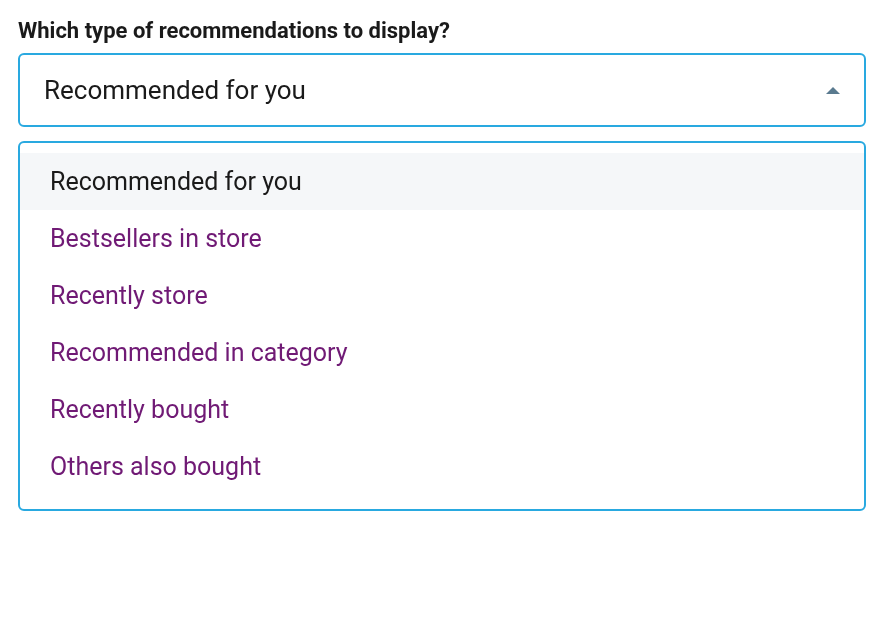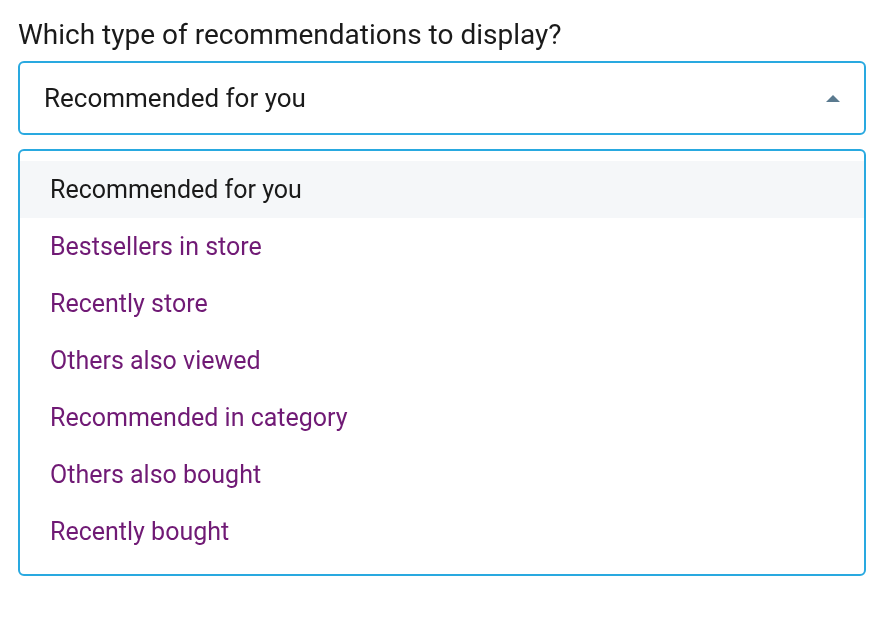--- a/index.html
+++ b/index.html
@@ -7,24 +7,24 @@
       margin: 0;
       padding: 0;
     }
     body {
       font-family: -apple-system, BlinkMacSystemFont, "Segoe UI", Roboto, "Helvetica Neue", Arial, sans-serif;
       background: #fff;
       padding: 18px;
       width: 884px;
     }
     .field-label {
-      font-size: 28px;
+      font-size: 22px;
       color: #1a1a1a;
       margin-bottom: 10px;
-      font-weight: 400;
+      font-weight: 700;
     }
     .select-control {
       width: 100%;
       border: 2px solid #29a9e0;
       border-radius: 6px;
       background: #fff;
       padding: 20px 24px;
       display: flex;
       align-items: center;
       justify-content: space-between;
@@ -73,21 +73,20 @@
 </div>
 
 <div class="dropdown-panel">
 
   <div class="dropdown-option selected">Recommended for you</div>
 
   <div class="dropdown-option">Bestsellers in store</div>
 
   <div class="dropdown-option">Recently store</div>
 
-  <div class="dropdown-option">Others also viewed</div>
 
   <div class="dropdown-option">Recommended in category</div>
 
+  <div class="dropdown-option">Recently bought</div>
+
   <div class="dropdown-option">Others also bought</div>
-
-  <div class="dropdown-option">Recently bought</div>
 
 </div>
 
 </body></html>

